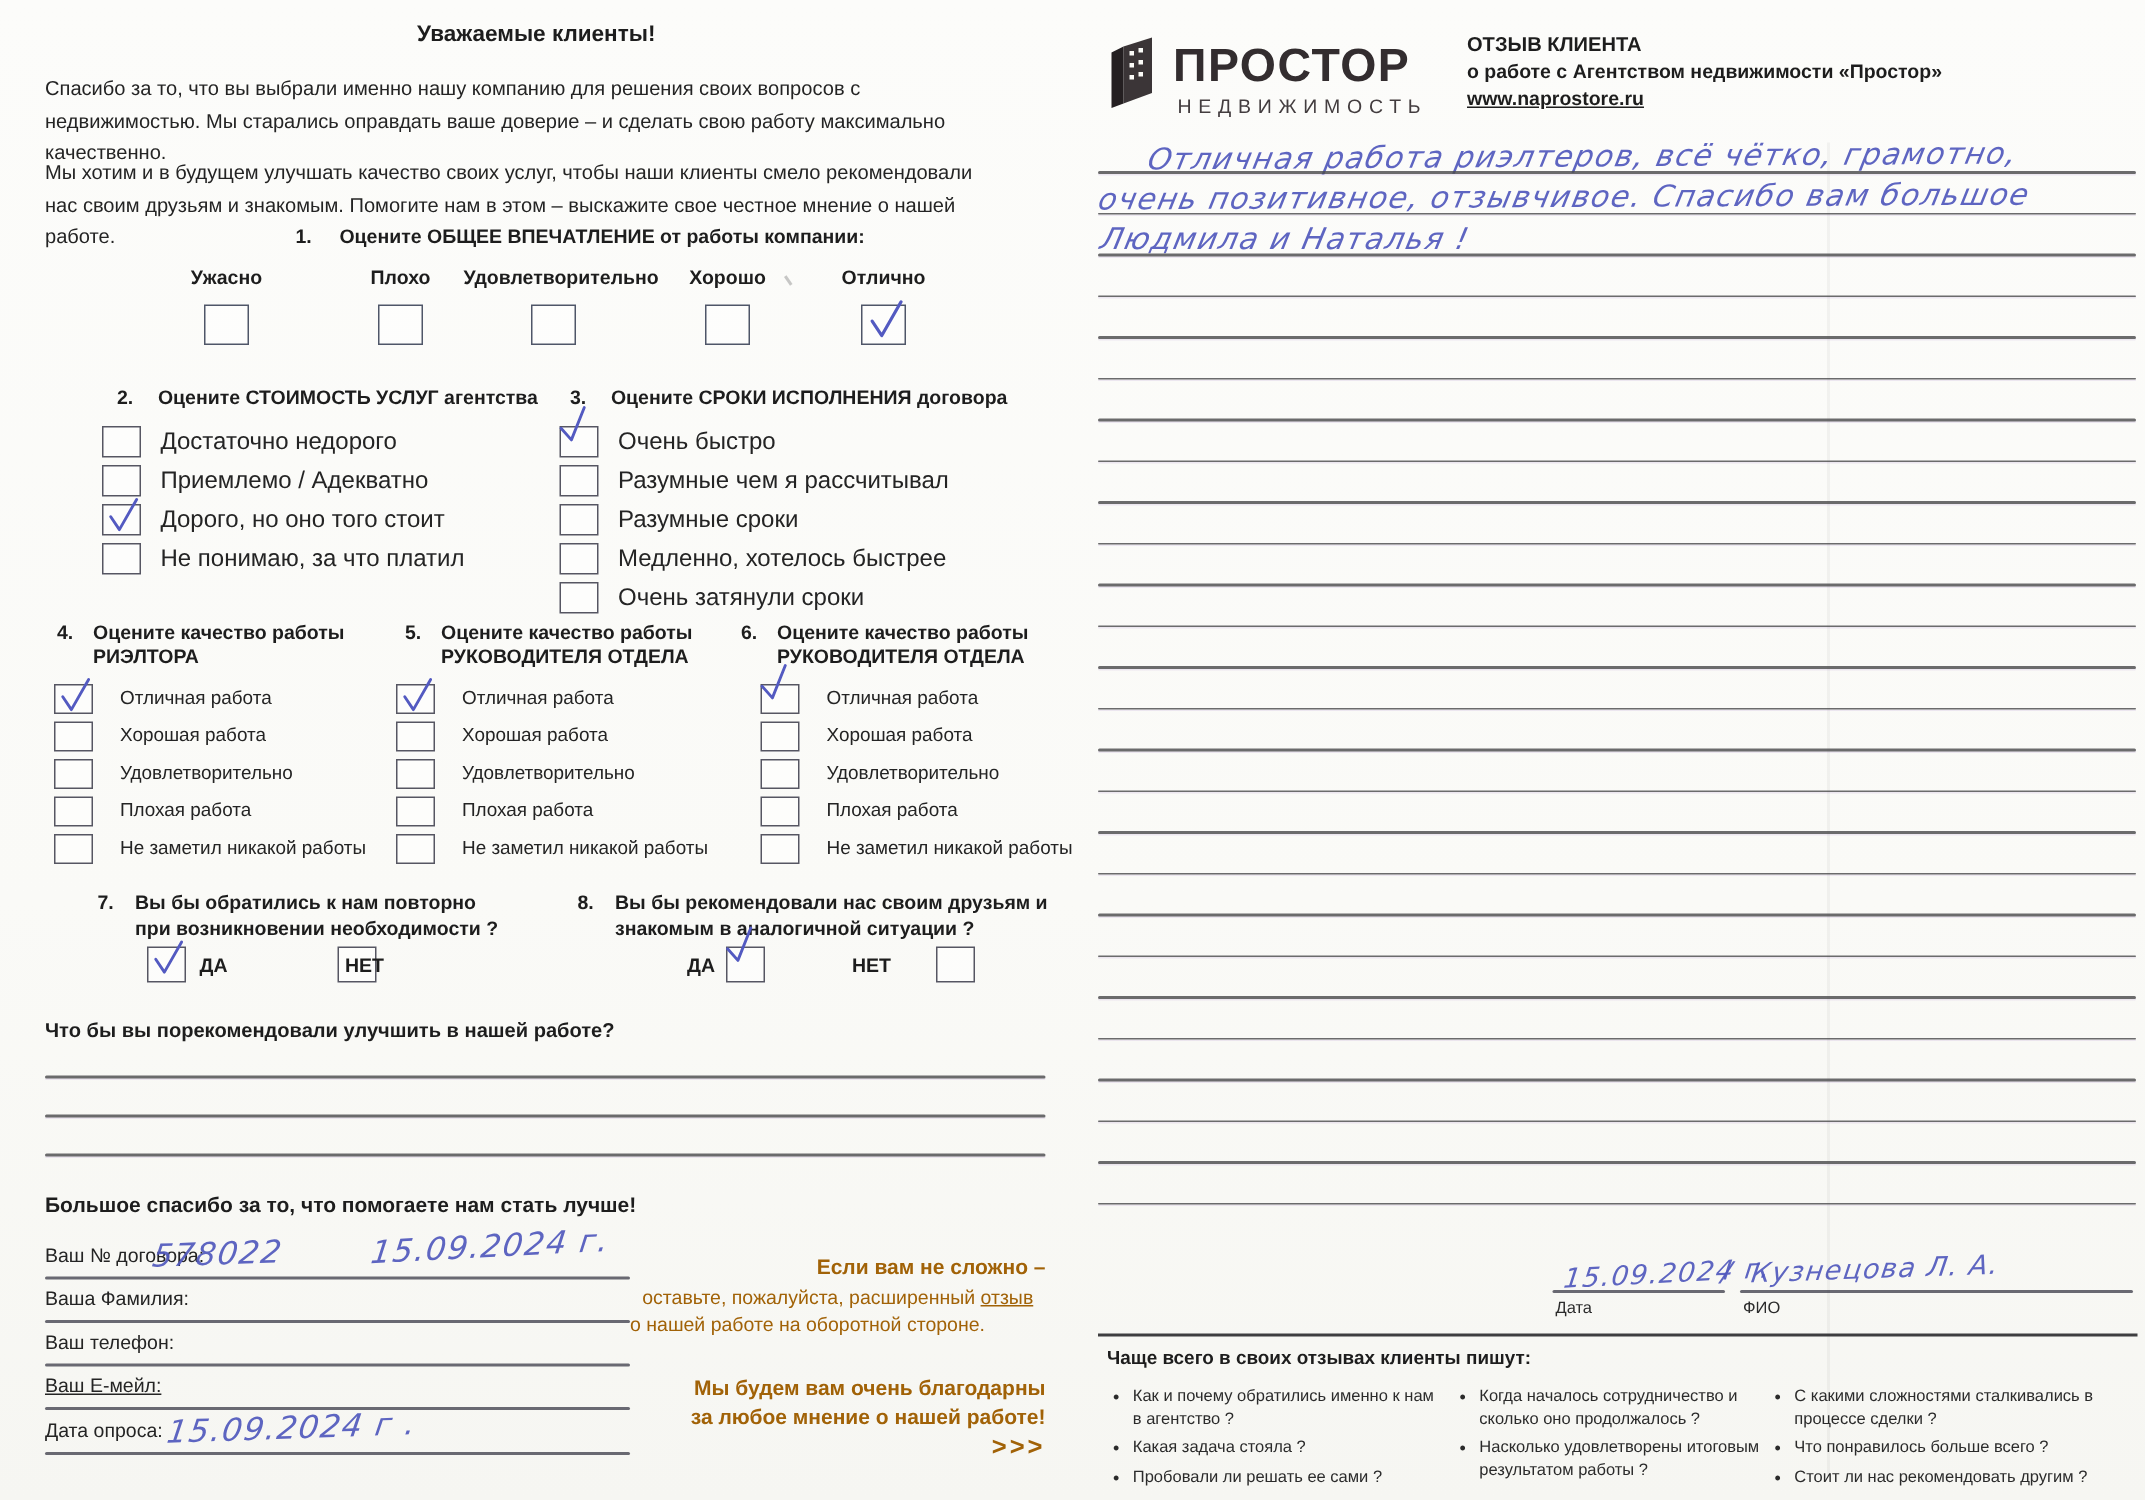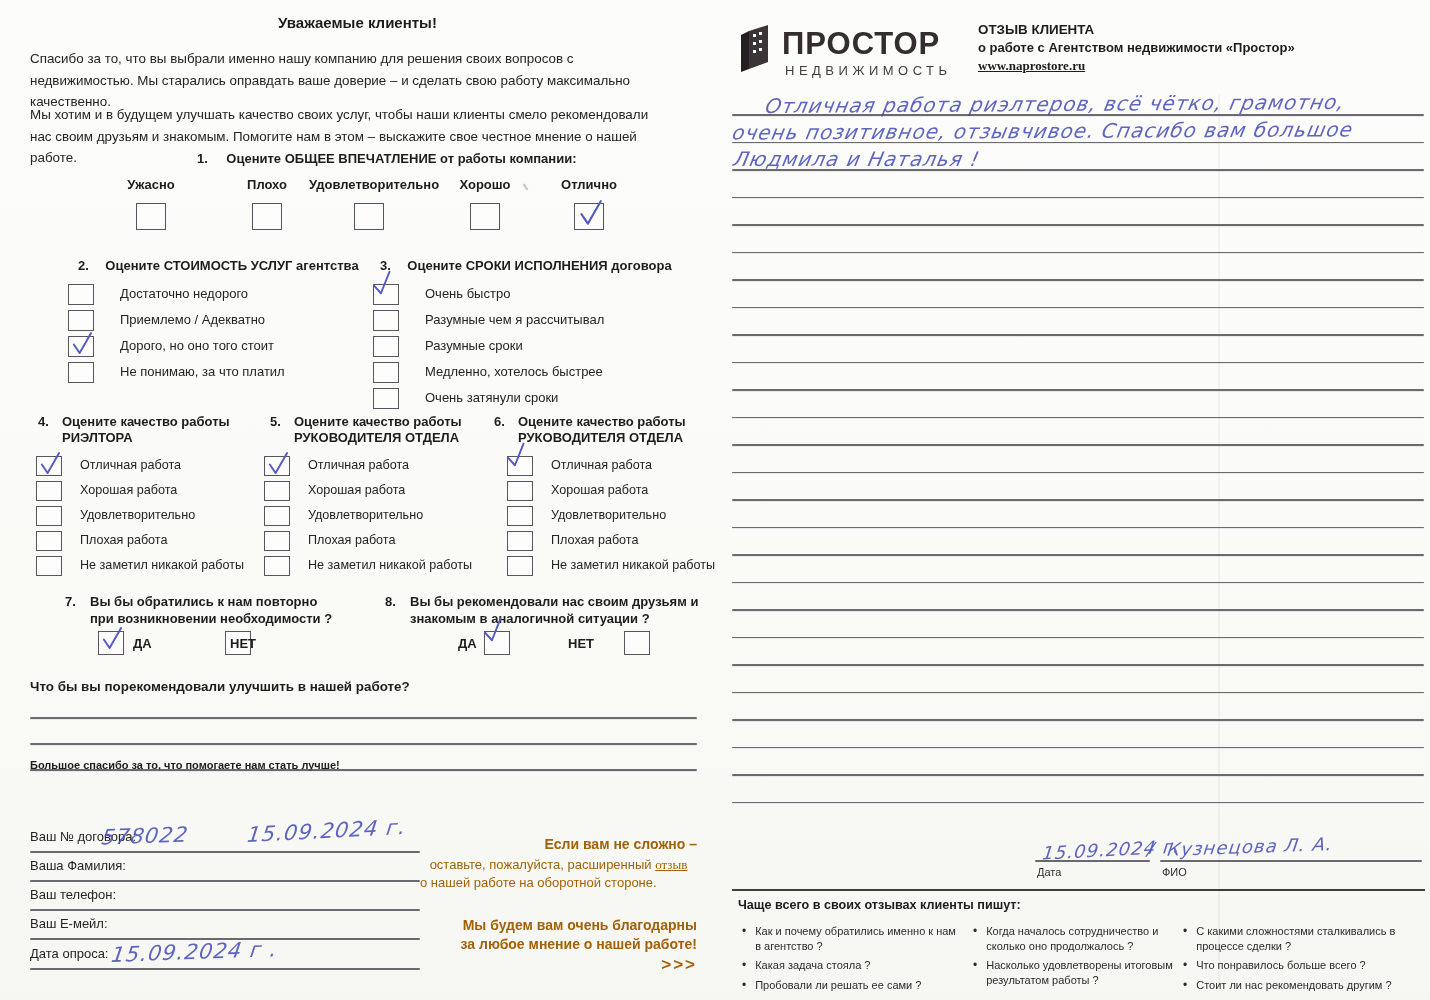--- a/index.html
+++ b/index.html
@@ -25,21 +25,21 @@
     border:1.6px solid #565662;background:rgba(255,255,255,.5);box-sizing:border-box;}
   .checkbox.big{width:30px;height:27px;border-color:#4f5668;}
   .checkbox .tick{display:none;position:absolute;left:1px;top:-7px;width:23px;height:27px;
     stroke:#535ac1;stroke-width:2;fill:none;stroke-linecap:round;stroke-linejoin:round;}
   .checkbox.checked .tick{display:block;}
   .checkbox.tick-up .tick{top:-15px;left:-4px;transform:rotate(-8deg);}
   .checkbox.big .tick{width:26px;height:30px;left:2px;top:-6px;}
 
   .opt-row{display:flex;align-items:flex-start;margin-bottom:5px;}
   .opt-label{font-size:12.6px;color:#242424;margin-left:18px;padding-top:2px;white-space:nowrap;}
-  .gap-lg .opt-label{margin-left:26px;font-size:13px;}
+  .gap-lg .opt-label{margin-left:13px;font-size:16px;}
   .gap-lg .checkbox{height:21px;}
 
   .ratings{height:80px;}
   .rating-col{position:absolute;top:0;width:120px;text-align:center;}
   .rating-label{font-weight:bold;font-size:13px;margin-bottom:11px;color:#1d1d1d;}
 
   .yn-label{font-size:13px;font-weight:bold;color:#1d1d1d;}
 
   
   .rule{position:absolute;height:1.8px;background:#4c4c4e;opacity:.82;border-radius:1px;
@@ -52,21 +52,21 @@
     transform:skewX(-10deg);letter-spacing:1px;white-space:nowrap;opacity:.92;}
   .hand-lg{font-size:20px;}
   .hand-md{font-size:21px;}
   .hand-sm{font-size:18px;}
 
   
   .brand{font-size:31px;font-weight:900;letter-spacing:1px;color:#332d2f;}
   .brand-sub{font-size:13px;letter-spacing:4.5px;color:#433d3f;}
 
   .hdr{font-size:13.4px;font-weight:bold;color:#1d1d1d;}
-  .url{text-decoration:underline;font-family:Liberation Serif, serif;}
+  .url{text-decoration:underline;}
 
   
   .fb-heading{font-size:12.6px;font-weight:bold;color:#1d1d1d;}
   .bullet-row{display:flex;gap:9px;font-size:11px;line-height:1.32;color:#2b2b2b;margin-bottom:5px;}
   .bullet-dot{font-size:12px;line-height:1.2;}
 
   .field-label{font-size:13px;color:#242424;}
   .note-line{font-size:13px;color:#a16207;}
   .crease{position:absolute;width:2px;background:rgba(60,60,60,.05);}
   .artifact{position:absolute;width:7px;height:2px;background:#9a9a9a;opacity:.55;transform:rotate(55deg);}
@@ -293,30 +293,30 @@
       </svg></span>
   <span class="abs yn-label" style="left:458px;top:636px;">ДА</span>
   <span class="abs checkbox" style="left:533px;top:631px;width:26px;height:24px;"></span>
   <span class="abs yn-label" style="left:568px;top:636px;">НЕТ</span>
 
   
   <div class="abs q-title" style="left:30px;top:679px;font-size:13.4px;">Что бы вы порекомендовали улучшить в нашей работе?</div>
   <div></div>
 
   
-  <div class="abs q-title" style="left:30px;top:759px;font-size:11px;">Большое спасибо за то, что помогаете нам стать лучше!</div>
+  <div class="abs q-title" style="left:30px;top:795px;font-size:14px;">Большое спасибо за то, что помогаете нам стать лучше!</div>
 
   
   <span class="abs field-label" style="left:30px;top:829px;">Ваш № договора:</span>
   <div class="field-line" style="left:30px;top:851px;width:390px;"></div>
   <span class="abs field-label" style="left:30px;top:858px;">Ваша Фамилия:</span>
   <div class="field-line" style="left:30px;top:880px;width:390px;"></div>
   <span class="abs field-label" style="left:30px;top:887px;">Ваш телефон:</span>
   <div class="field-line" style="left:30px;top:909px;width:390px;"></div>
-  <span class="abs field-label" style="left:30px;top:916px;">Ваш Е-мейл:</span>
+  <span class="abs field-label" style="left:30px;top:916px;text-decoration:underline;">Ваш Е-мейл:</span>
   <div class="field-line" style="left:30px;top:938px;width:390px;"></div>
   <span class="abs field-label" style="left:30px;top:946px;">Дата опроса:</span>
   <div class="field-line" style="left:30px;top:968px;width:390px;"></div>
 
   <span class="abs hand hand-md" style="left:102px;top:824px;transform:skewX(-10deg) rotate(-2deg);">578022</span>
   <span class="abs hand hand-md" style="left:248px;top:819px;transform:skewX(-10deg) rotate(-3deg);">15.09.2024 г.</span>
   <span class="abs hand hand-md" style="left:112px;top:940px;transform:skewX(-10deg) rotate(-2deg);">15.09.2024 г .</span>
 
   
   <div class="abs note-line b" style="left:420px;top:836px;width:277px;text-align:right;font-size:14px;">Если вам не сложно –</div>

